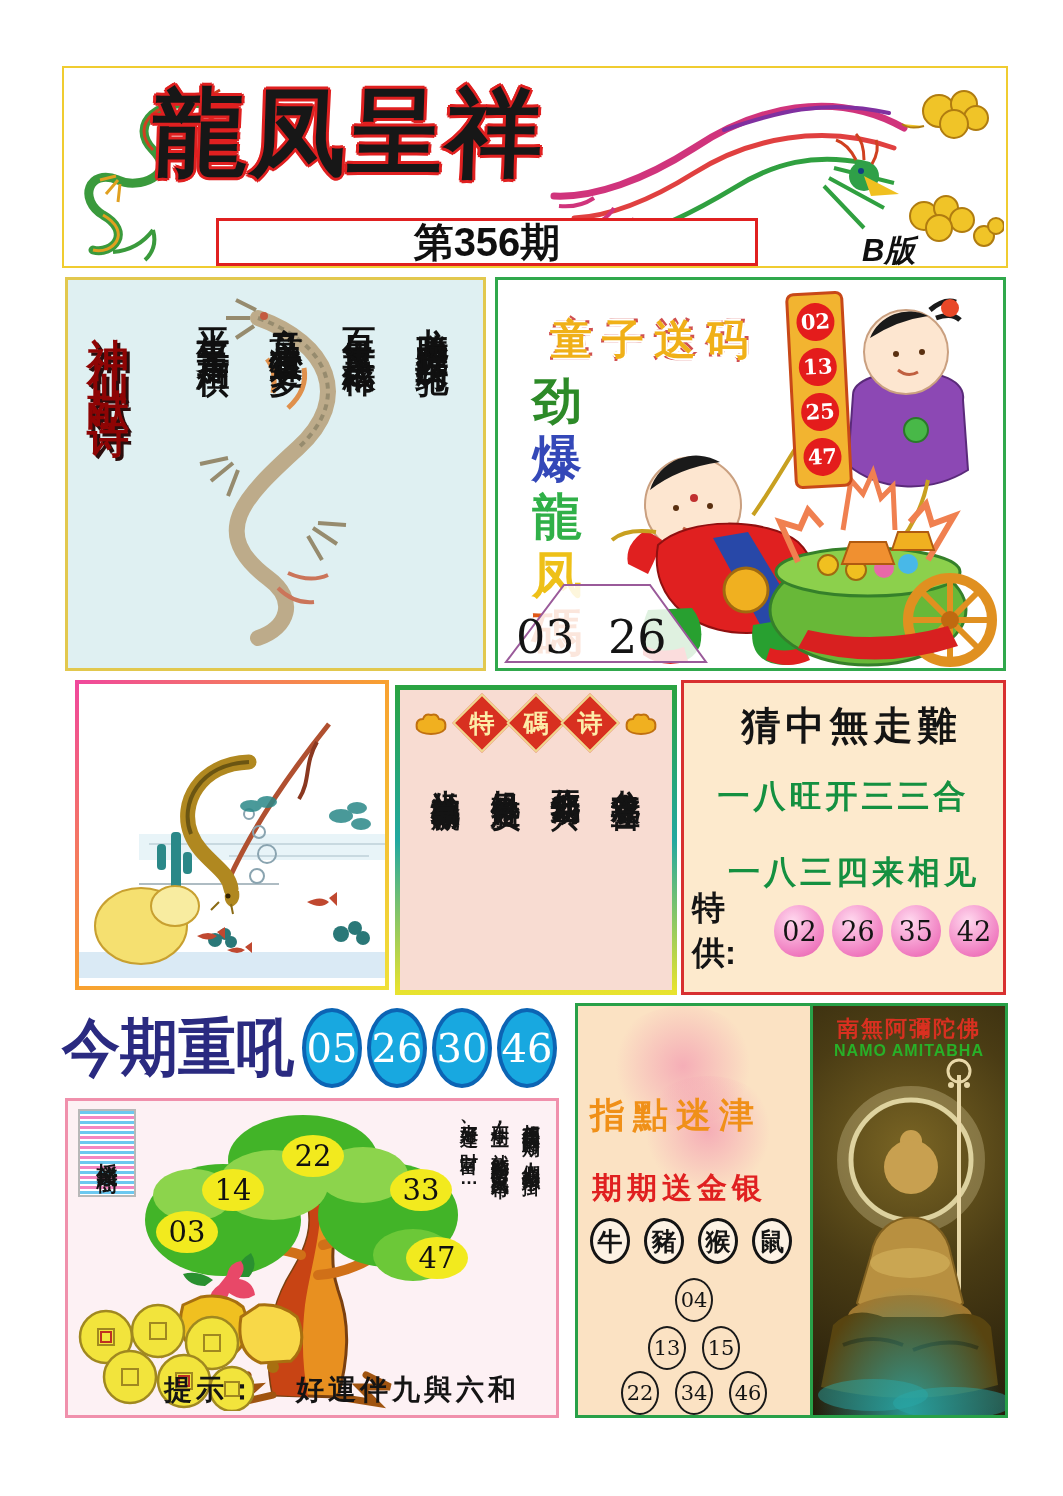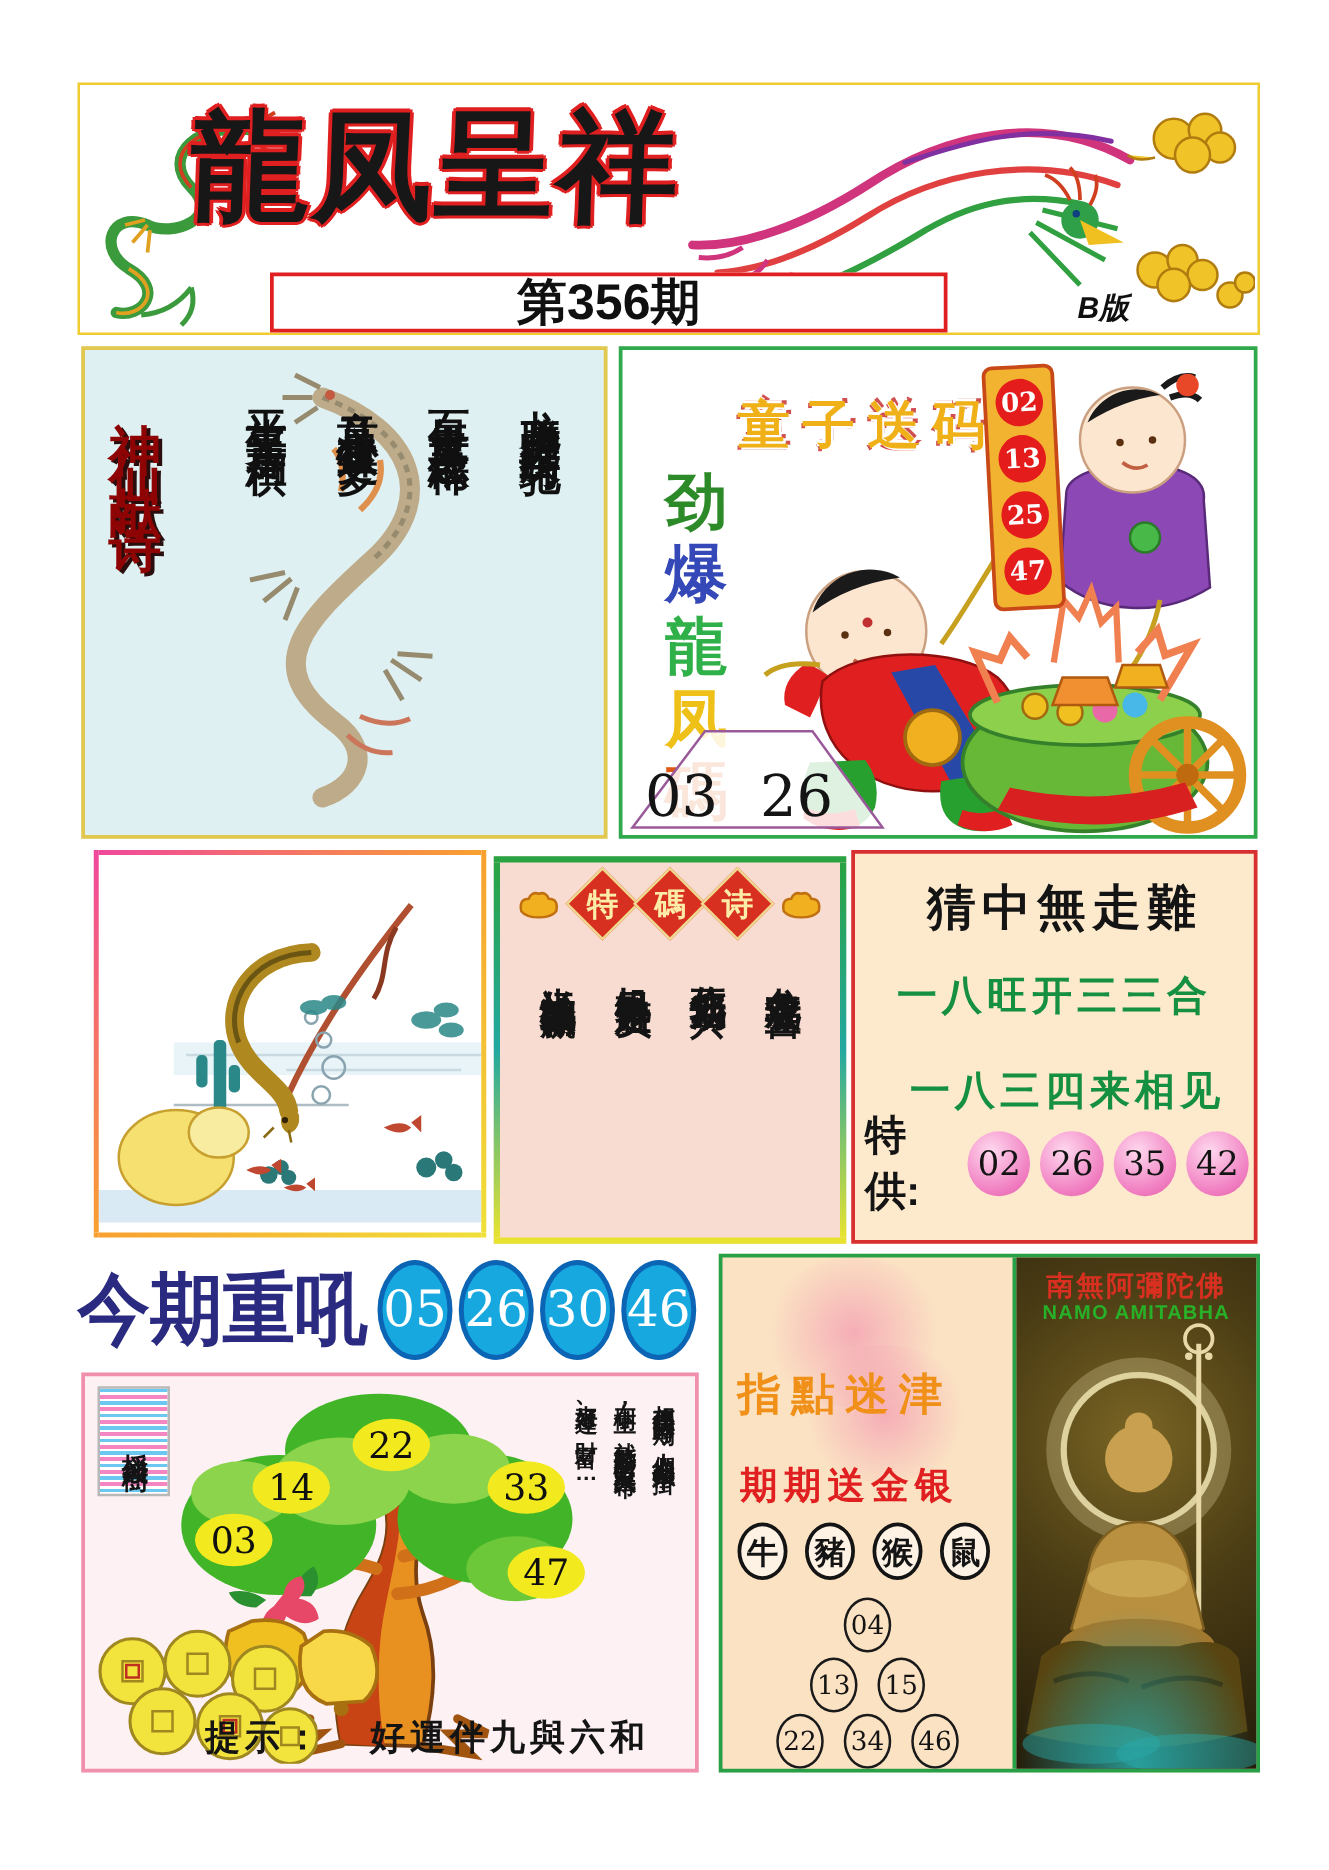--- a/index.html
+++ b/index.html
@@ -6,30 +6,30 @@
   html,body { width:1063px; height:1496px; background:#ffffff; font-family:"Liberation Sans", sans-serif; position:relative; overflow:hidden; }
   .abs { position:absolute; }
   .vtext { writing-mode:vertical-rl; text-orientation:upright; }
   .digit { font-family:"DejaVu Serif", serif; }
 
   
   #header-box { left:62px; top:66px; width:946px; height:202px; border:2px solid #f0cc30; background:#fff; }
   #header-title { left:88px; top:2px; font-size:96px; font-weight:900; color:#171717; letter-spacing:2px; transform:skewX(-2deg);
     text-shadow:-3px 0 0 #e02020,3px 0 0 #e02020,0 -3px 0 #e02020,0 3px 0 #e02020,-2px -2px 0 #e02020,2px 2px 0 #e02020,2px -2px 0 #e02020,-2px 2px 0 #e02020; }
   #issue-box { left:152px; top:150px; width:542px; height:48px; border:3px solid #e02020; background:#fff; text-align:center; line-height:42px; font-size:40px; font-weight:900; color:#101010; }
-  #edition { left:798px; top:162px; font-size:24px; font-weight:bold; color:#101010; font-style:italic; }
+  #edition { left:798px; top:162px; font-size:31px; font-weight:bold; color:#101010; font-style:italic; }
 
   
   #immortal { left:65px; top:277px; width:421px; height:394px; border:3px solid #e2c84e; background:#dff0f2; }
   #immortal-label { left:12px; top:24px; font-size:42px; font-weight:900; color:#8e0404; letter-spacing:26px; text-shadow:3px 3px 0 #2a0e0e; }
   #immortal-poem { right:14px; top:22px; height:352px; font-size:33px; font-weight:bold; color:#101010; line-height:73px; letter-spacing:6px; }
 
   
   #tongzi { left:495px; top:277px; width:511px; height:394px; border:3px solid #30a84c; background:#fff; }
-  #tongzi-title { left:52px; top:32px; font-size:42px; font-weight:900; color:#f0b018; letter-spacing:10px; text-shadow:2px 2px 0 #fff,-2px -2px 0 #fff,2px -2px 0 #d05050,-1px 2px 0 #d05050;margin-left:40px; }
+  #tongzi-title { left:52px; top:32px; font-size:42px; font-weight:900; color:#f0b018; letter-spacing:10px; text-shadow:2px 2px 0 #fff,-2px -2px 0 #fff,2px -2px 0 #d05050,-1px 2px 0 #d05050; }
   #tongzi-vchars { left:34px; top:96px; display:flex; flex-direction:column; gap:8px; }
   #tongzi-vchars span { font-size:50px; font-weight:900; line-height:1; }
   .vc0{color:#2d8a28;} .vc1{color:#3448b8;} .vc2{color:#30b048;} .vc3{color:#eec018;} .vc4{color:#e05818;}
   #scroll { left:292px; top:12px; width:58px; height:196px; background:#f2b430; border:3px solid #c84818; border-radius:8px; transform:rotate(-3deg); display:flex; flex-direction:column; align-items:center; gap:7px; padding-top:8px; }
   .scroll-num { width:38px; height:38px; border-radius:50%; background:#e41c1c; color:#fff; font-size:21px; font-weight:bold; text-align:center; line-height:38px; }
   #triangle-svg { left:2px; bottom:2px; }
   .tri-num { position:absolute; bottom:4px; font-size:46px; color:#141414; }
   #tri-n0 { left:18px; } #tri-n1 { left:110px; }
 
   

